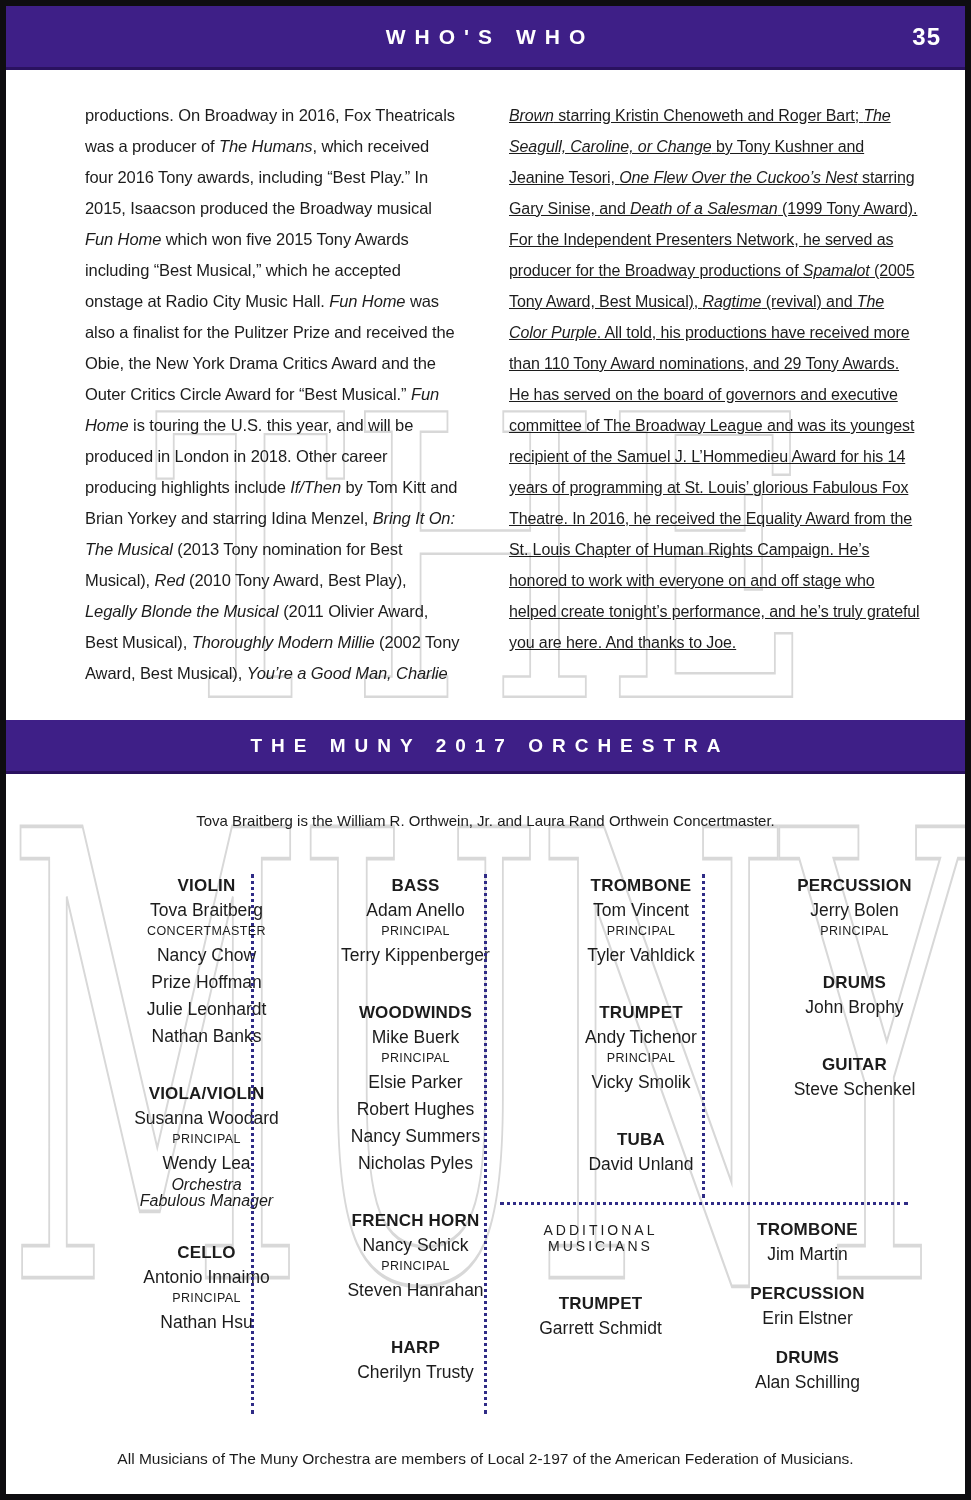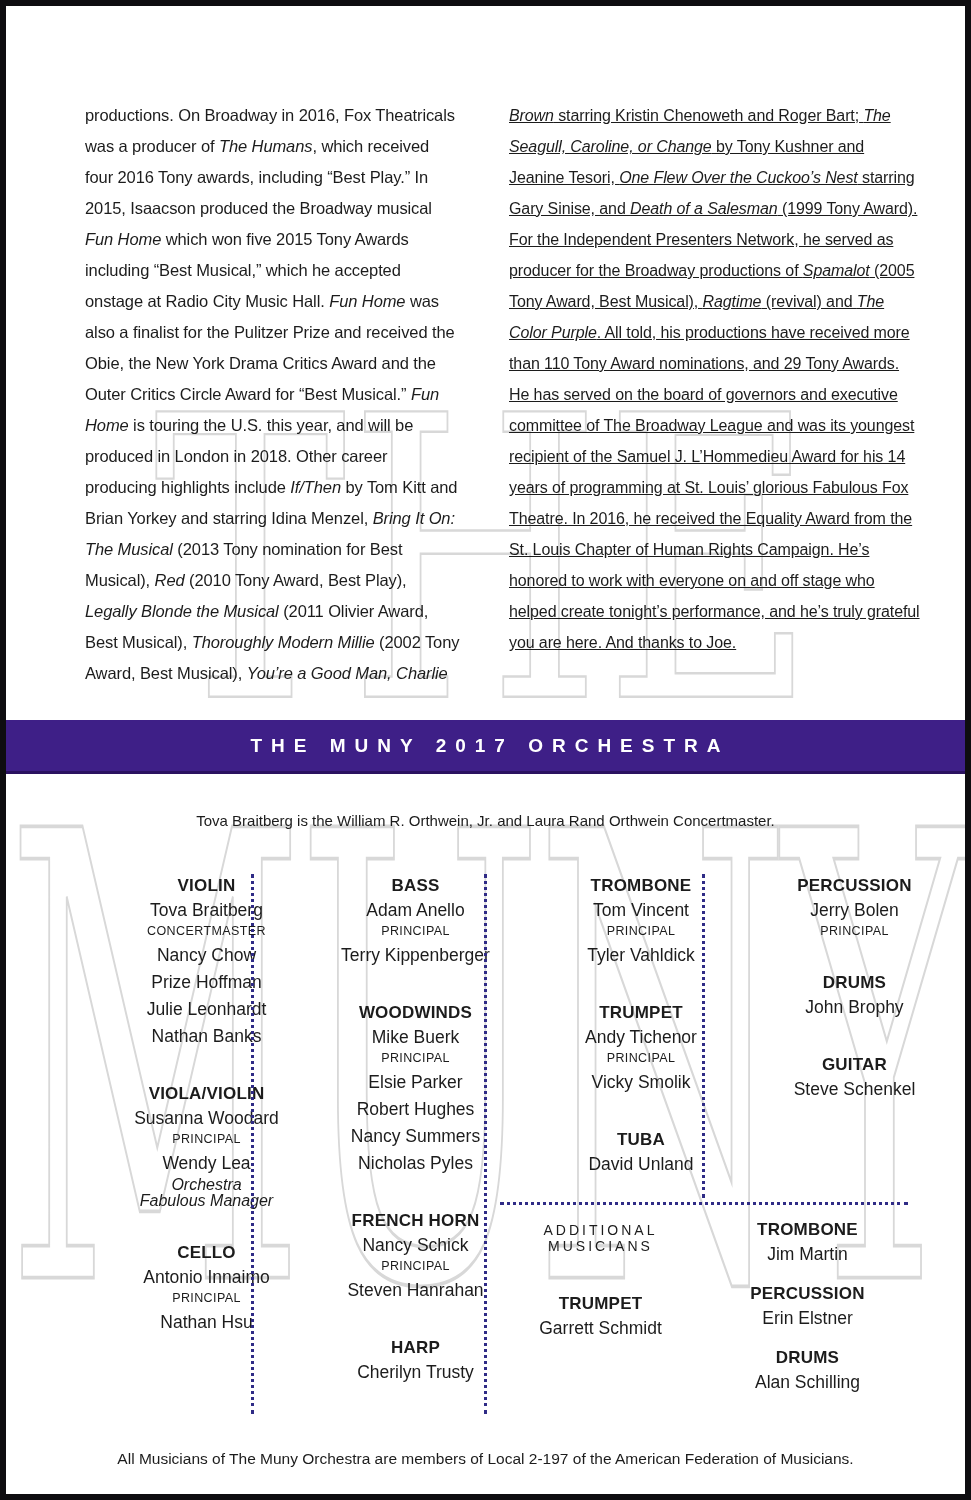--- a/index.html
+++ b/index.html
@@ -63,20 +63,24 @@
   .add-section{margin-bottom:14px;}
   
   .footer{position:absolute;left:0;right:0;top:1444px;text-align:center;
     font-size:15.5px;z-index:3;}
 </style>
 </head>
 <body>
 
 <div class="page">
 
+  <div class="band band-top">
+    <span class="band-title">WHO'S WHO</span>
+    <span class="page-num">35</span>
+  </div>
 
   <div class="wm wm-the">THE</div>
   <div class="wm wm-muny">MUNY</div>
 
   <div class="bio bio-left"><span>productions. On Broadway in 2016, Fox Theatricals was a producer of </span><i>The Humans</i><span>, which received four 2016 Tony awards, including “Best Play.” In 2015, Isaacson produced the Broadway musical </span><i>Fun Home</i><span> which won five 2015 Tony Awards including “Best Musical,” which he accepted onstage at Radio City Music Hall. </span><i>Fun Home</i><span> was also a finalist for the Pulitzer Prize and received the Obie, the New York Drama Critics Award and the Outer Critics Circle Award for “Best Musical.” </span><i>Fun Home</i><span> is touring the U.S. this year, and will be produced in London in 2018. Other career producing highlights include </span><i>If/Then</i><span> by Tom Kitt and Brian Yorkey and starring Idina Menzel, </span><i>Bring It On: The Musical</i><span> (2013 Tony nomination for Best Musical), </span><i>Red</i><span> (2010 Tony Award, Best Play), </span><i>Legally Blonde the Musical</i><span> (2011 Olivier Award, Best Musical), </span><i>Thoroughly Modern Millie</i><span> (2002 Tony Award, Best Musical), </span><i>You’re a Good Man, Charlie</i></div>
   <div class="bio bio-right"><i>Brown</i><span> starring Kristin Chenoweth and Roger Bart; </span><i>The Seagull, Caroline, or Change</i><span> by Tony Kushner and Jeanine Tesori, </span><i>One Flew Over the Cuckoo’s Nest</i><span> starring Gary Sinise, and </span><i>Death of a Salesman</i><span> (1999 Tony Award). For the Independent Presenters Network, he served as producer for the Broadway productions of </span><i>Spamalot</i><span> (2005 Tony Award, Best Musical), </span><i>Ragtime</i><span> (revival) and </span><i>The Color Purple</i><span>. All told, his productions have received more than 110 Tony Award nominations, and 29 Tony Awards. He has served on the board of governors and executive committee of The Broadway League and was its youngest recipient of the Samuel J. L’Hommedieu Award for his 14 years of programming at St. Louis’ glorious Fabulous Fox Theatre. In 2016, he received the Equality Award from the St. Louis Chapter of Human Rights Campaign. He’s honored to work with everyone on and off stage who helped create tonight’s performance, and he’s truly grateful you are here. And thanks to Joe.</span></div>
 
   <div class="band band-orch">
     <span class="band-title">THE MUNY 2017 ORCHESTRA</span>
   </div>

